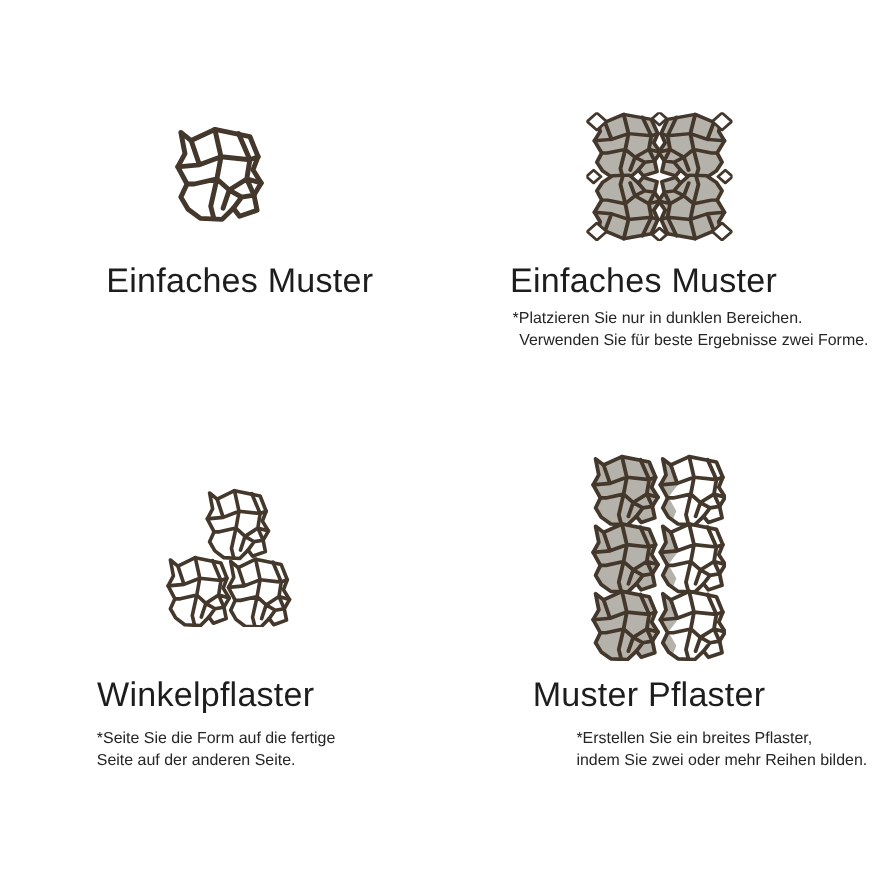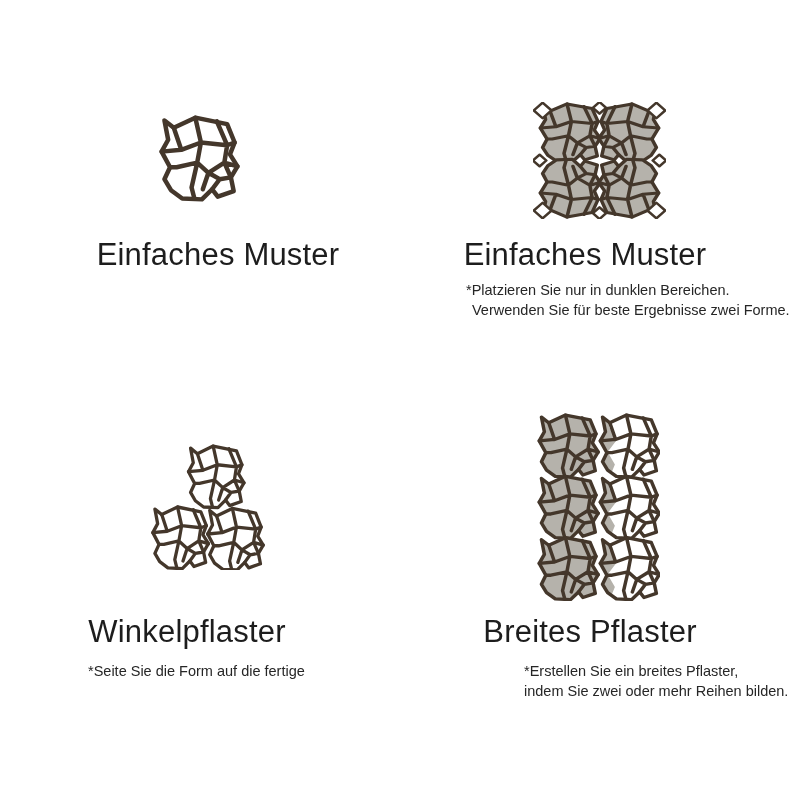--- a/index.html
+++ b/index.html
@@ -125,20 +125,21 @@
           <use href="#moldI" class="mold-stroke"></use>
       </g>
       <g transform="translate(80,90)">
         <use href="#moldO" class="mold-stroke"></use>
           <use href="#moldI" class="mold-stroke"></use>
       </g>
     </svg>
     <div class="heading" style="left:7px;top:616px;width:360px;text-align:center;">Winkelpflaster</div>
     <div class="note" style="left:88px;top:661px;">
       <div class="line1">*Seite Sie die Form auf die fertige</div>
+      <div>Seite auf der anderen Seite.</div>
     </div>
   </section>
 
   <section>
     <svg class="icon-svg" style="left:532px;top:413px;width:128px;height:188px;" viewBox="0 0 176 270" preserveAspectRatio="none" aria-label="wide-pavement-molds-filled-icon">
       <g transform="translate(0,0)">
         <rect width="100" height="100" class="stone-fill" clip-path="url(#moldClip)"></rect>
         <use href="#moldO" class="mold-stroke"></use>
           <use href="#moldI" class="mold-stroke"></use>
       </g>
@@ -161,20 +162,20 @@
         <path d="M6,1 L30,3 L22,20 L33,38 L20,56 L30,74 L22,94 L6,92 Z" class="stone-fill" clip-path="url(#moldClip)"></path>
         <use href="#moldO" class="mold-stroke"></use>
           <use href="#moldI" class="mold-stroke"></use>
       </g>
       <g transform="translate(84,176)">
         <path d="M6,1 L30,3 L22,20 L33,38 L20,56 L30,74 L22,94 L6,92 Z" class="stone-fill" clip-path="url(#moldClip)"></path>
         <use href="#moldO" class="mold-stroke"></use>
           <use href="#moldI" class="mold-stroke"></use>
       </g>
     </svg>
-    <div class="heading" style="left:410px;top:616px;width:360px;">Breites Pflaster</div>
+    <div class="heading" style="left:410px;top:616px;width:360px;">Muster Pflaster</div>
     <div class="note" style="left:480px;top:661px;margin-left:44px;">
       <div class="line1">*Erstellen Sie ein breites Pflaster,</div>
       <div>indem Sie zwei oder mehr Reihen bilden.</div>
     </div>
   </section>
 
 </div>
 
 </body></html>

